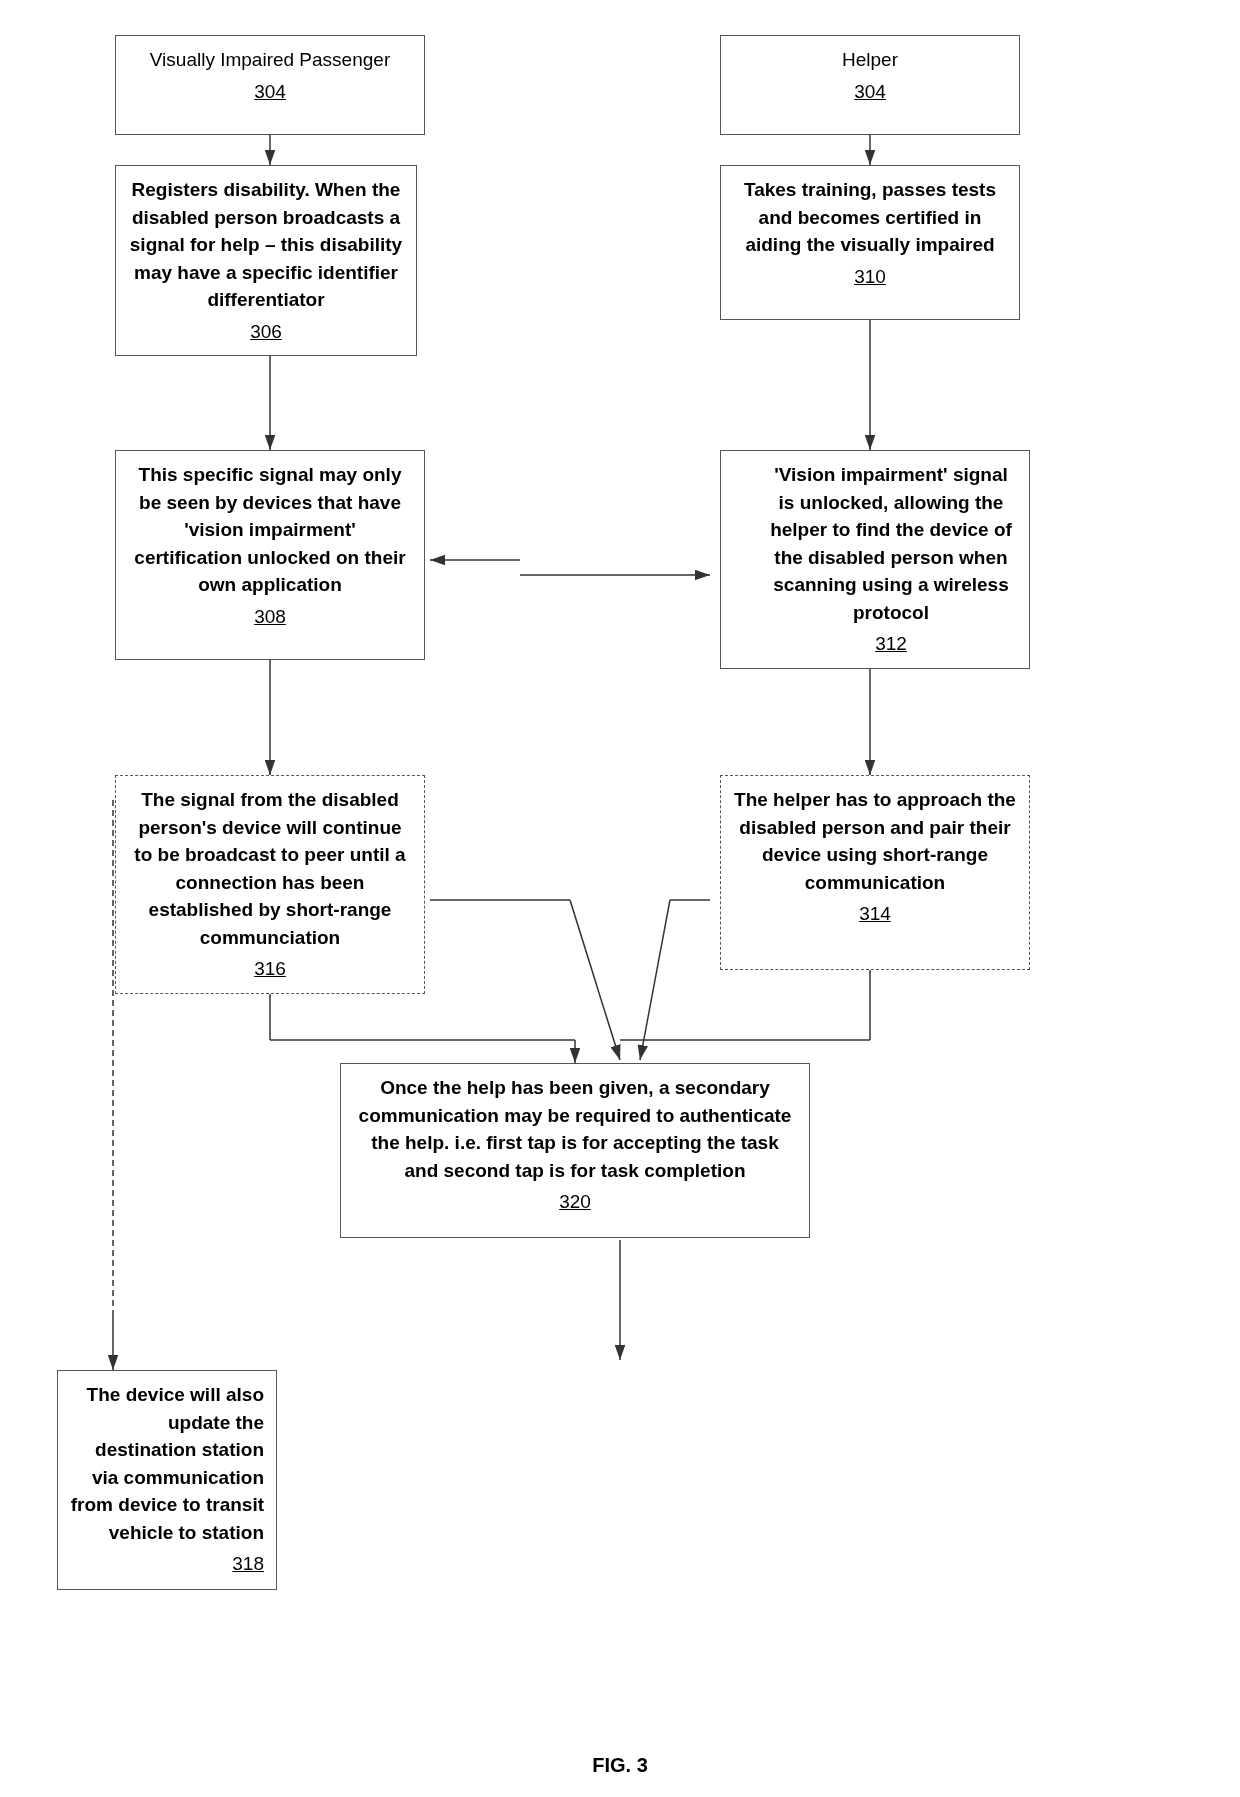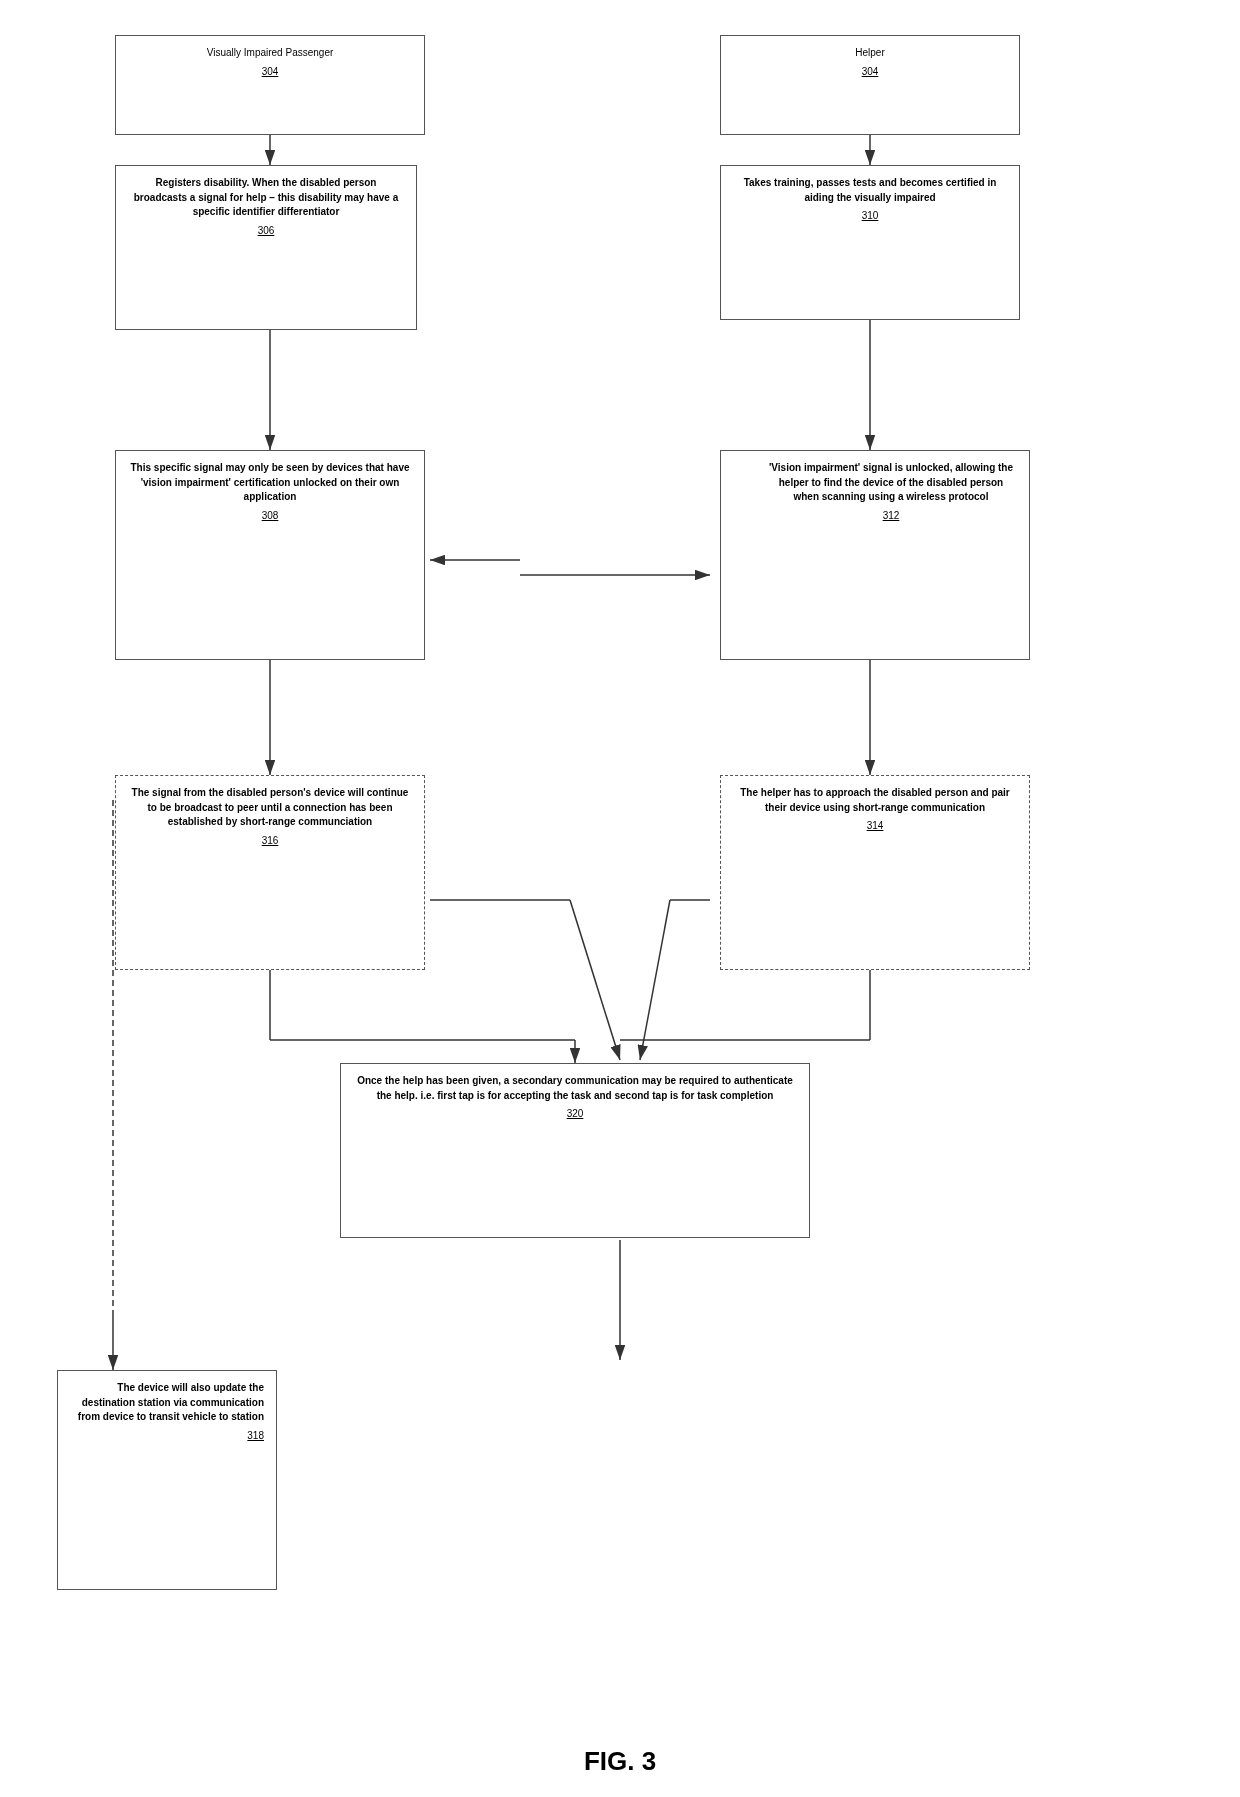--- a/index.html
+++ b/index.html
@@ -18,21 +18,21 @@
       position: relative;
       padding: 30px 40px 60px 40px;
     }
 
     
     .flow-box {
       position: absolute;
       border: 1.5px solid #555;
       background: #fff;
       text-align: center;
-      font-size: 10px;
+      font-size: 19px;
       line-height: 1.45;
       padding: 10px 12px;
     }
 
     .flow-box.dashed {
       border-style: dashed;
     }
 
     .flow-box .ref {
       display: block;
@@ -52,21 +52,21 @@
       width: 1240px;
       height: 1797px;
       pointer-events: none;
     }
 
     .fig-label {
       position: absolute;
       bottom: 20px;
       left: 50%;
       transform: translateX(-50%);
-      font-size: 26px;
+      font-size: 20px;
       font-weight: bold;
       font-family: Arial, sans-serif;
     }
   </style>
 </head>
 <body>
 
 <div class="diagram-container">
 
   <svg class="arrow-svg">

